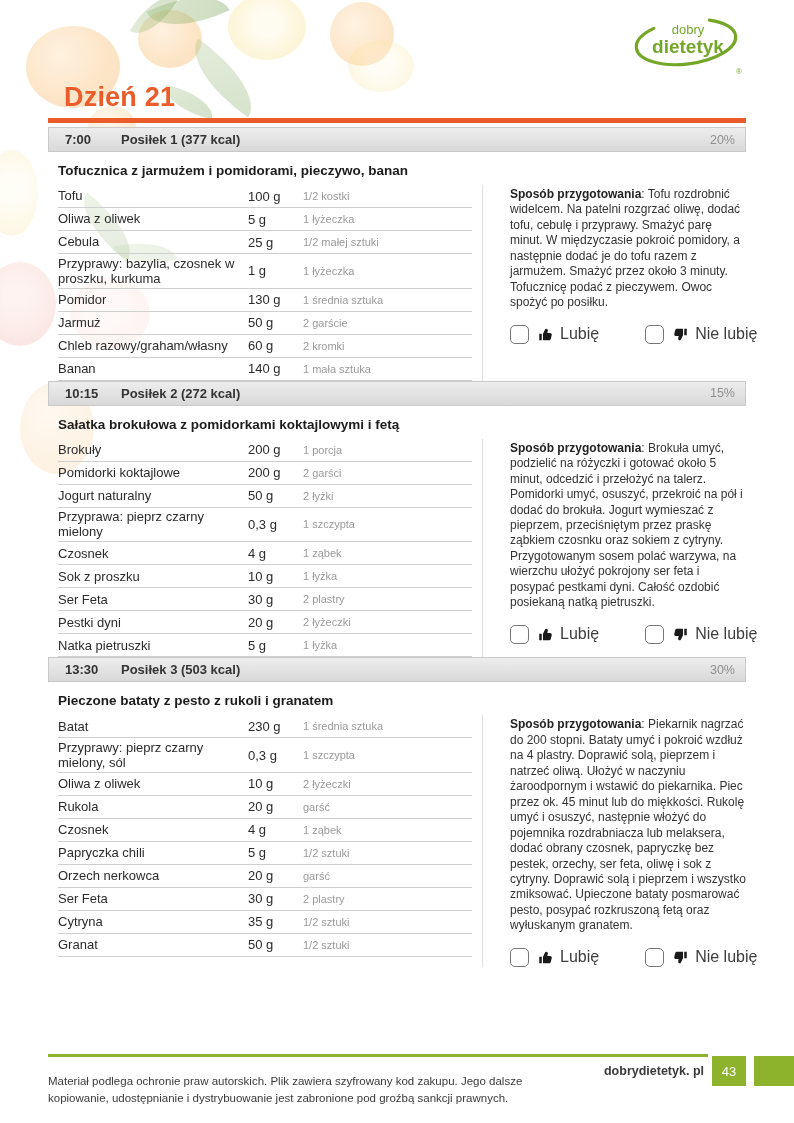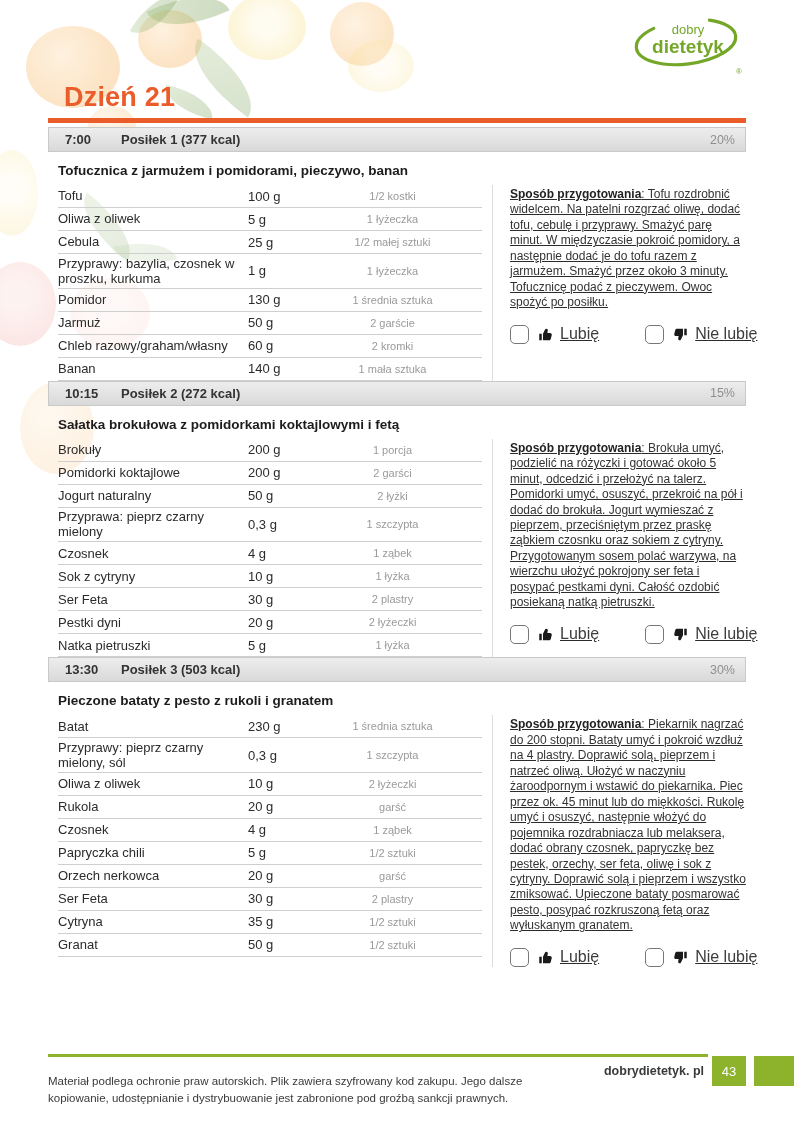--- a/index.html
+++ b/index.html
@@ -20,25 +20,25 @@
   .meal + .meal{}
   .meal-bar{display:flex;align-items:center;height:25px;box-sizing:border-box;
             background:linear-gradient(180deg,#ededed,#d9d9d9);border:1px solid #c9c9c9;
             padding:0 10px 0 16px;}
   .meal-time{width:56px;font-weight:700;font-size:13px;color:#333;}
   .meal-title{flex:1;font-weight:700;font-size:13px;color:#333;}
   .meal-percent{font-size:12.5px;color:#8f8f8f;}
   .dish-title{margin:11px 0 7px 10px;font-size:13.5px;font-weight:700;color:#1c1c1c;}
   .meal-body{display:flex;align-items:stretch;}
   .ingredients{width:432px;margin-left:10px;}
-  .right-col{width:236px;margin-left:10px;border-left:1px solid #ddd;padding-left:17px;box-sizing:content-box;text-decoration:underline;}
+  .right-col{width:236px;margin-left:10px;border-left:1px solid #ddd;padding-left:27px;box-sizing:content-box;}
   .ing-row{display:flex;align-items:center;border-bottom:1px solid #cfcfcf;padding:1.5px 0;min-height:19px;}
   .ing-name{width:190px;font-size:13px;color:#2b2b2b;line-height:1.18;padding-right:6px;box-sizing:border-box;}
   .ing-amount{width:55px;font-size:13px;color:#2b2b2b;}
-  .ing-measure{flex:1;font-size:11px;color:#9a9a9a;text-align:center;}
+  .ing-measure{flex:1;font-size:11px;color:#9a9a9a;}
   .prep{margin:2px 0 0;font-size:12px;line-height:1.29;color:#333;}
   .prep strong{font-weight:700;color:#222;}
   .feedback-row{display:flex;margin-top:14px;}
   .feedback-group{display:flex;align-items:center;}
   .feedback-group + .feedback-group{margin-left:46px;}
   .checkbox{width:19px;height:19px;border:1.4px solid #777;border-radius:5px;background:#fff;box-sizing:border-box;cursor:pointer;}
   .thumb{margin-left:9px;flex:none;}
   .fb-label{margin-left:7px;font-size:16px;color:#3c3c3c;white-space:nowrap;}
   
   .footer-rule{position:absolute;left:48px;top:1054px;width:660px;height:3px;background:#8db32c;}
@@ -197,21 +197,21 @@
     <span class="ing-measure">1 szczypta</span>
   </div>
 
   <div class="ing-row">
     <span class="ing-name">Czosnek</span>
     <span class="ing-amount">4 g</span>
     <span class="ing-measure">1 ząbek</span>
   </div>
 
   <div class="ing-row">
-    <span class="ing-name">Sok z cytryny</span>
+    <span class="ing-name">Sok z proszku</span>
     <span class="ing-amount">10 g</span>
     <span class="ing-measure">1 łyżka</span>
   </div>
 
   <div class="ing-row">
     <span class="ing-name">Ser Feta</span>
     <span class="ing-amount">30 g</span>
     <span class="ing-measure">2 plastry</span>
   </div>
 

